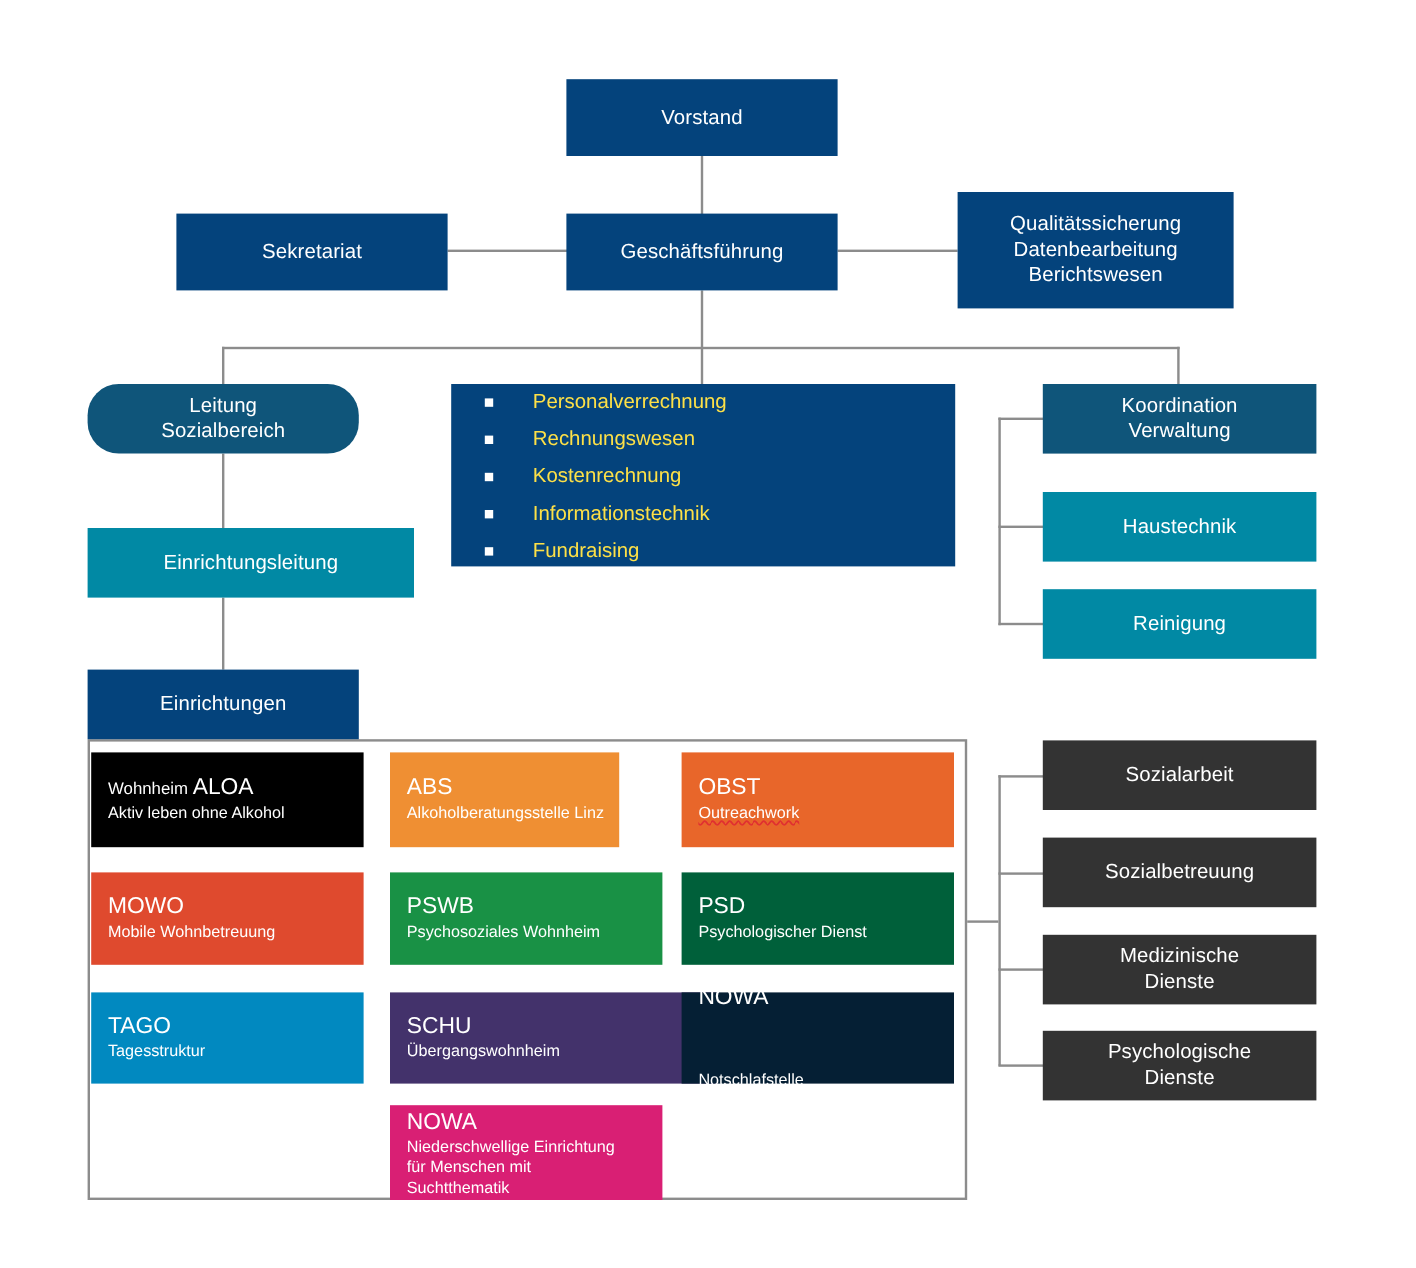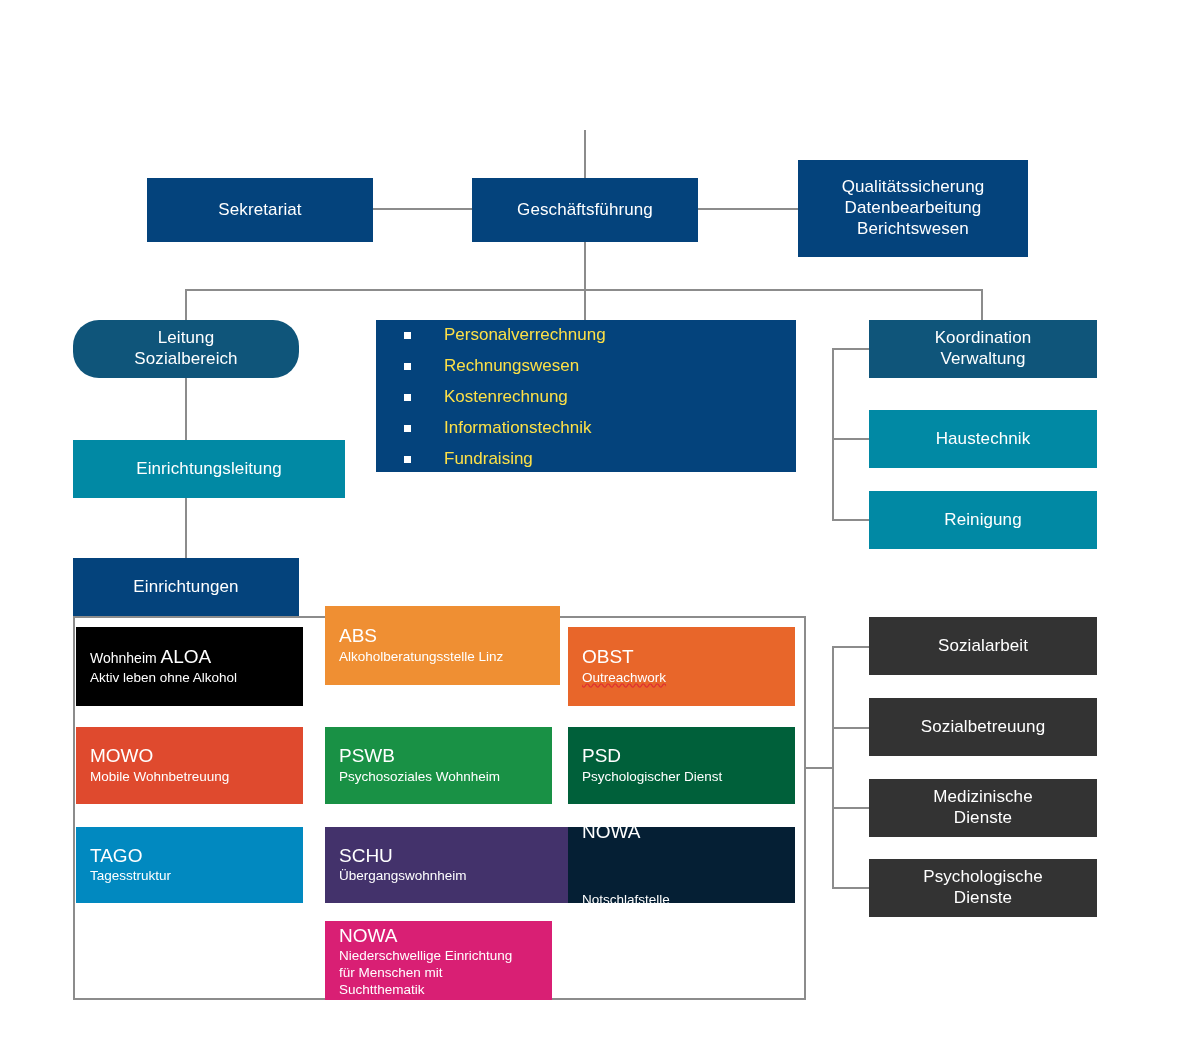--- a/index.html
+++ b/index.html
@@ -137,20 +137,23 @@
   <div class="frame" style="left:73px;top:616px;width:733px;height:384px;"></div>
 
   <div class="line hline" style="left:806px;top:767px;width:26px;"></div>
 
   <div class="line vline" style="left:832px;top:646px;height:242px;"></div>
   <div class="line hline" style="left:832px;top:646px;width:38px;"></div>
   <div class="line hline" style="left:832px;top:727px;width:38px;"></div>
   <div class="line hline" style="left:832px;top:807px;width:38px;"></div>
   <div class="line hline" style="left:832px;top:887px;width:38px;"></div>
 
+  <div class="box c-navy" style="left:472px;top:66px;width:226px;height:64px;">
+    <span class="lbl">Vorstand</span>
+  </div>
 
   <div class="box c-navy" style="left:472px;top:178px;width:226px;height:64px;">
     <span class="lbl">Geschäftsführung</span>
   </div>
 
   <div class="box c-navy" style="left:147px;top:178px;width:226px;height:64px;">
     <span class="lbl">Sekretariat</span>
   </div>
 
   <div class="box c-navy" style="left:798px;top:160px;width:230px;height:97px;">
@@ -221,21 +224,21 @@
       <span>Psychologische</span><br>
       <span>Dienste</span>
     </span>
   </div>
 
   <div class="card c-aloa" style="left:76px;top:627px;width:227px;height:79px;">
     <span class="code"><span class="pre">Wohnheim </span><span>ALOA</span></span>
     <span class="desc">Aktiv leben ohne Alkohol</span>
   </div>
 
-  <div class="card c-abs" style="left:325px;top:606px;width:235px;height:79px;">
+  <div class="card c-abs" style="left:325px;top:627px;width:191px;height:79px;">
     <span class="code">ABS</span>
     <span class="desc">Alkoholberatungsstelle Linz</span>
   </div>
 
   <div class="card c-obst" style="left:568px;top:627px;width:227px;height:79px;">
     <span class="code">OBST</span>
     <span class="desc spell">Outreachwork</span>
   </div>
 
   <div class="card c-mowo" style="left:76px;top:727px;width:227px;height:77px;">

